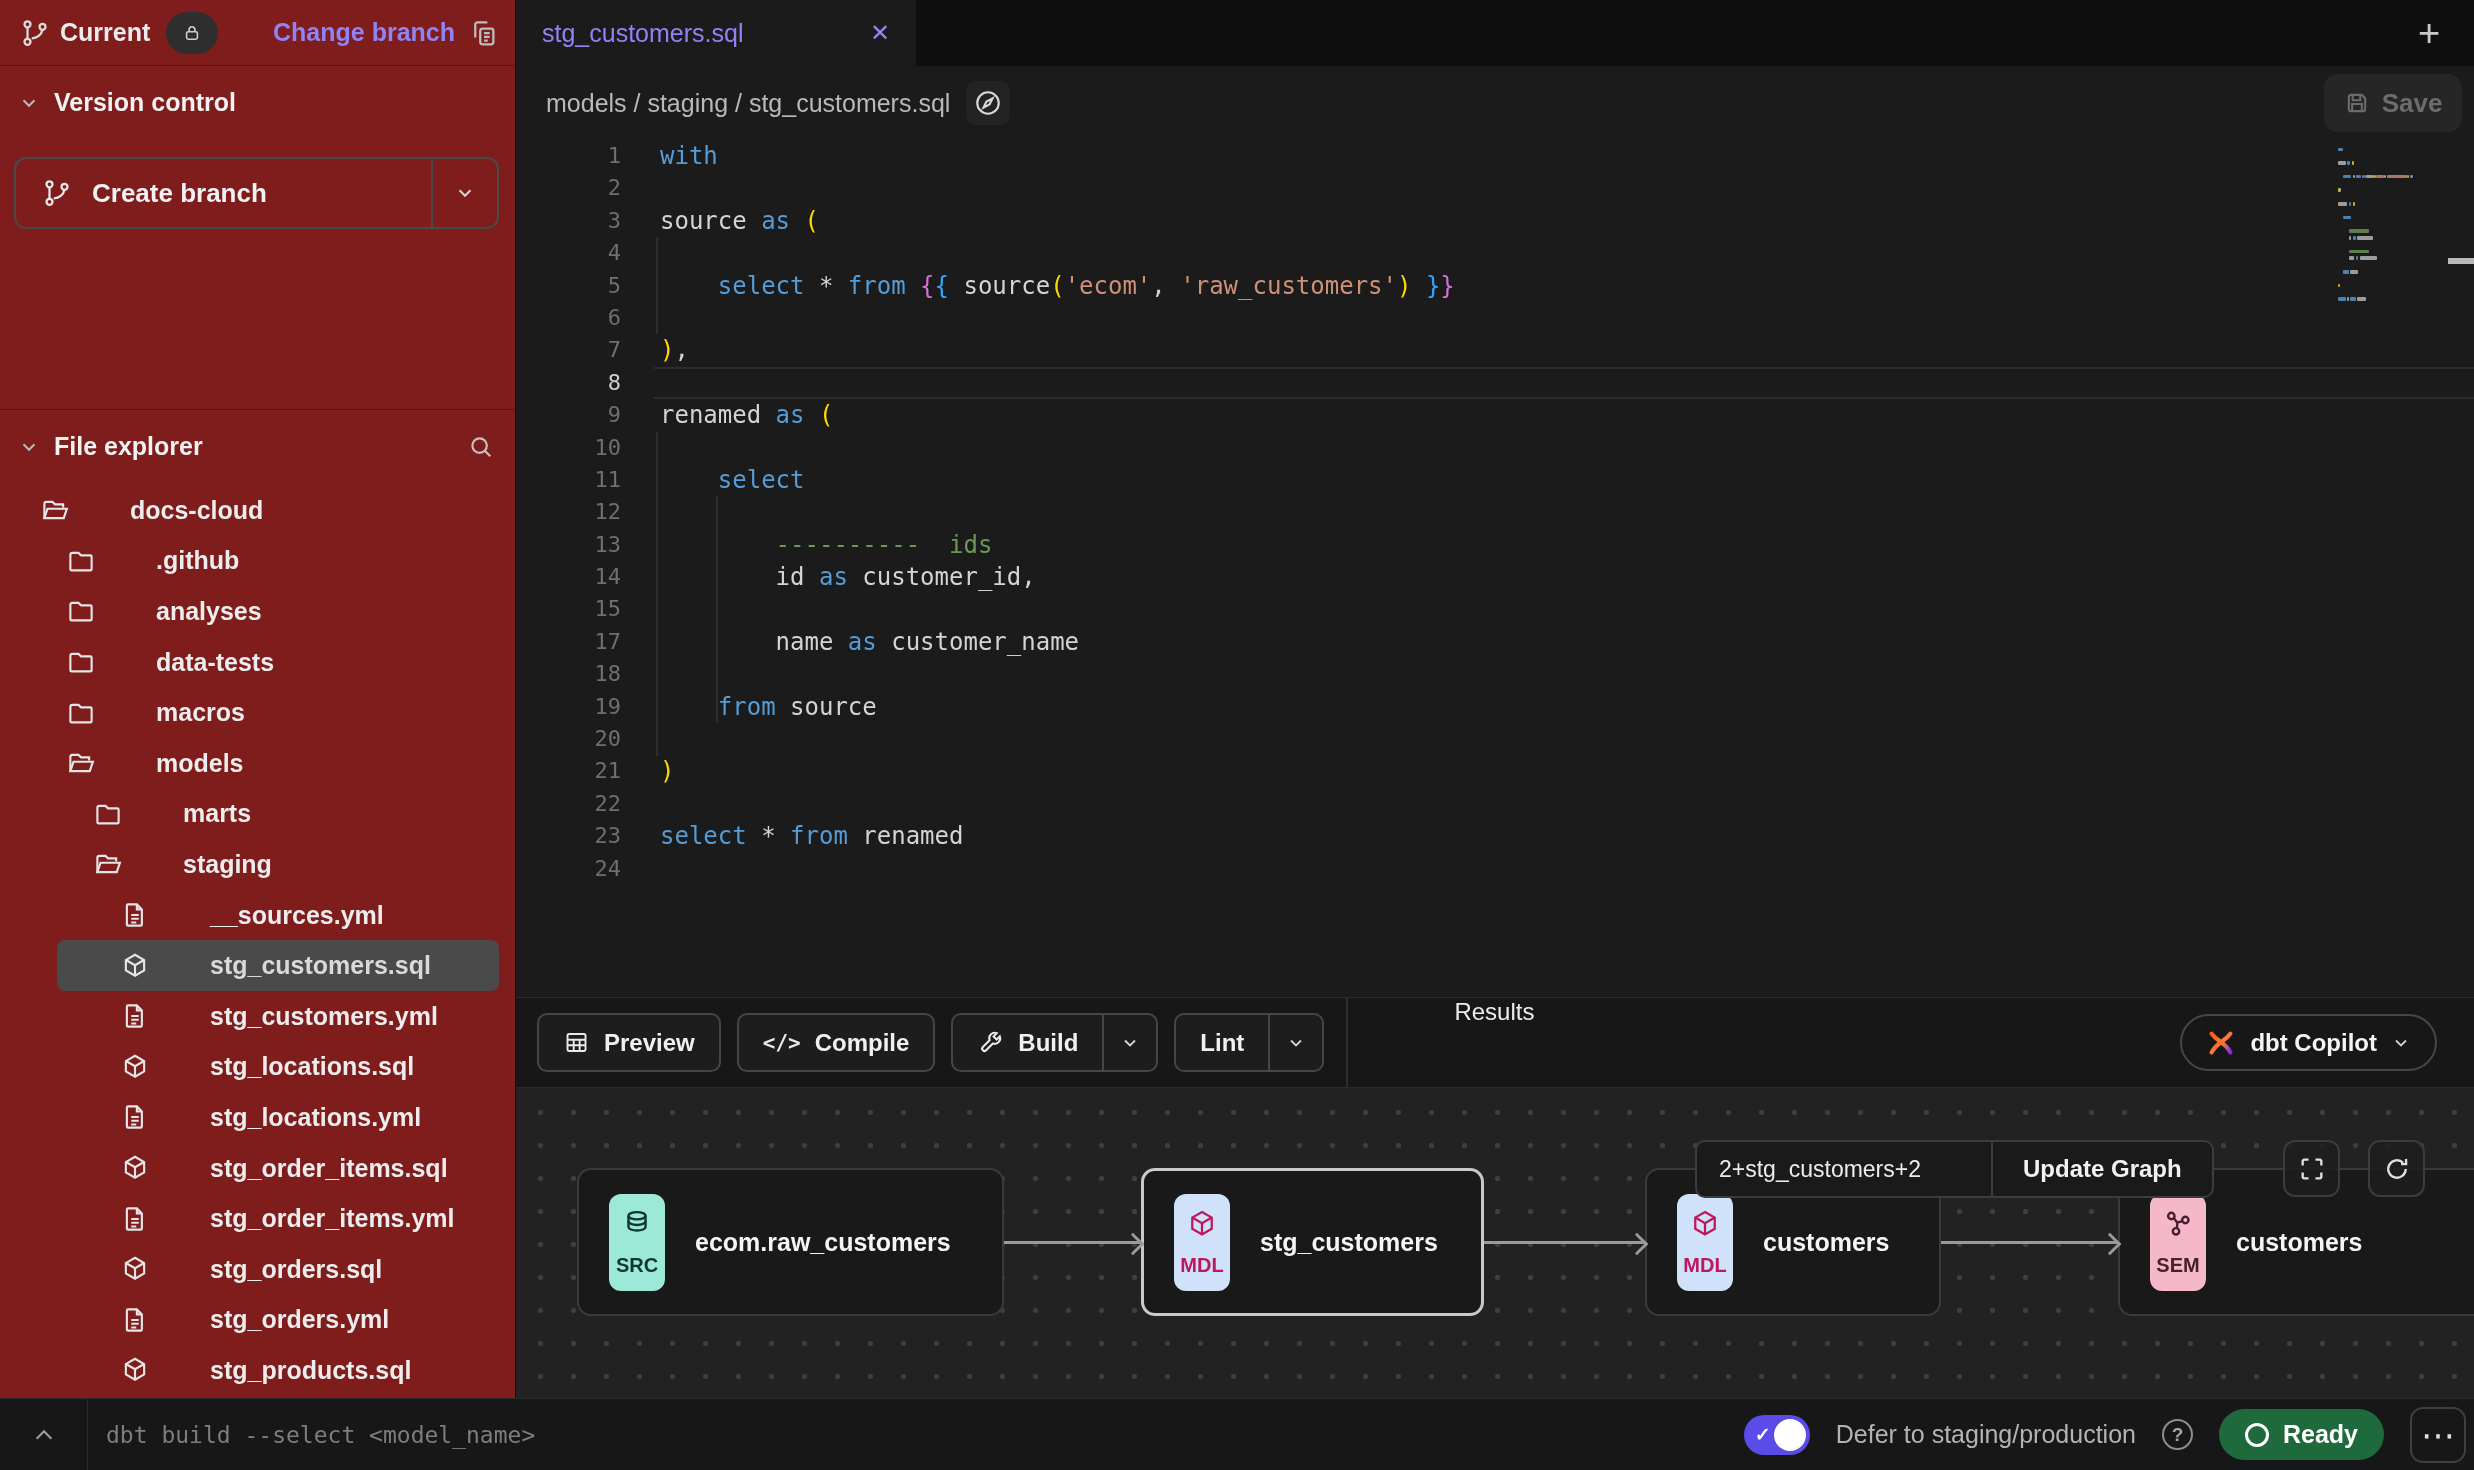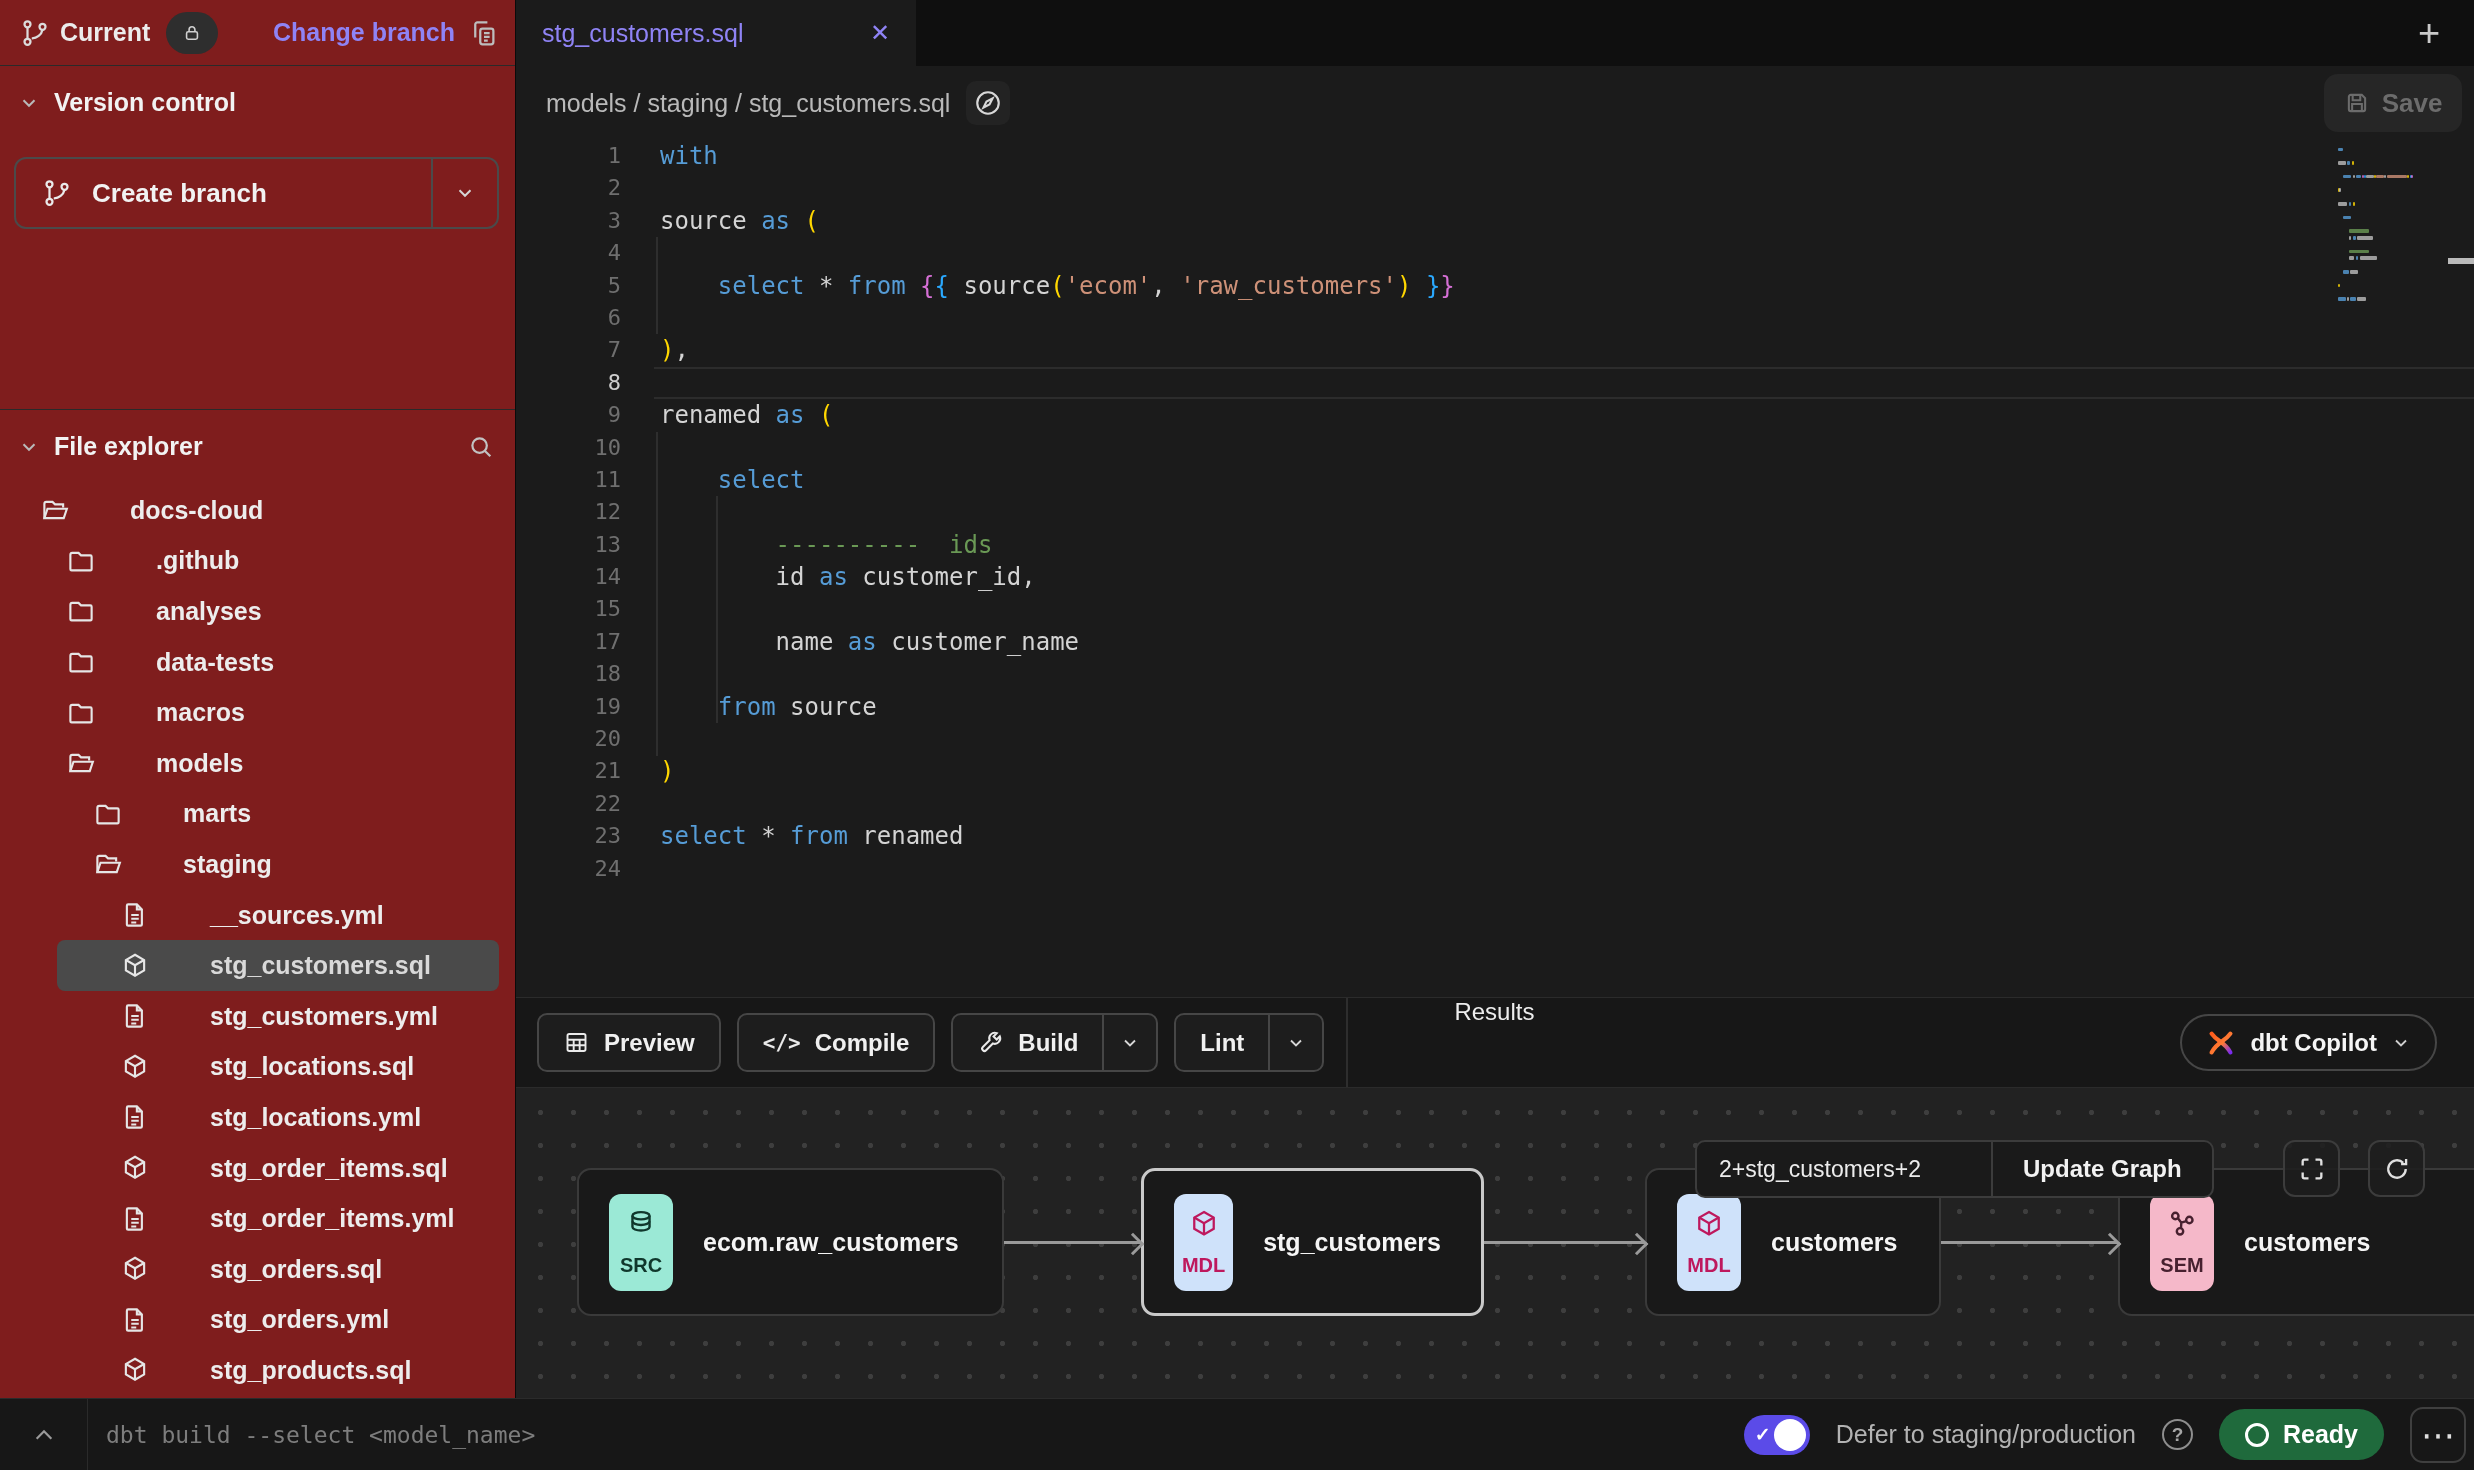--- a/index.html
+++ b/index.html
@@ -118,21 +118,21 @@
   .ln-update { border-left:2px solid #3c3c3c; display:flex; align-items:center; padding:0 30px;
     font-size:24px; font-weight:600; color:#f2f2f2; cursor:pointer; }
   .sq-btn { position:absolute; top:52px; width:57px; height:57px; border:2px solid #3c3c3c; border-radius:12px;
     background:#1d1d1dd9; display:flex; align-items:center; justify-content:center; color:#e0e0e0; z-index:5; cursor:pointer; }
   .sq-btn svg { width:28px; height:28px; }
   .fullscreen-btn { right:134px; } .refresh-btn { right:49px; }
   .nodes-row { position:absolute; left:61px; top:80px; display:flex; align-items:center; z-index:1; }
   .ln-node { height:148px; background:#191919; border:2px solid #3a3a3a; border-radius:14px;
     display:flex; align-items:center; padding-left:30px; gap:30px; flex:0 0 auto; cursor:pointer; }
   .ln-node.selected { border:3px solid #c9c9c9; }
-  .ln-badge { width:64px; height:97px; border-radius:12px; display:flex; flex-direction:column;
+  .ln-badge { width:56px; height:97px; border-radius:12px; display:flex; flex-direction:column;
     align-items:center; justify-content:space-evenly; }
   .ln-badge svg { width:32px; height:32px; }
   .ln-badge .bdg-label { font-size:20px; font-weight:700; }
   .src .ln-badge { background:#9be9d6; color:#10372c; }
   .mdl .ln-badge { background:#cfe2fa; color:#be185d; }
   .sem .ln-badge { background:#f5b8c9; color:#47202f; }
   .ln-name { font-size:25px; font-weight:600; color:#f5f5f5; white-space:nowrap; padding-right:40px; }
   .edge { height:0; border-top:3px solid #9a9a9a; position:relative; flex:0 0 auto; }
   .edge::after { content:""; position:absolute; right:0px; top:-8px; width:13px; height:13px;
     border-top:3px solid #9a9a9a; border-right:3px solid #9a9a9a; transform:rotate(45deg); }

